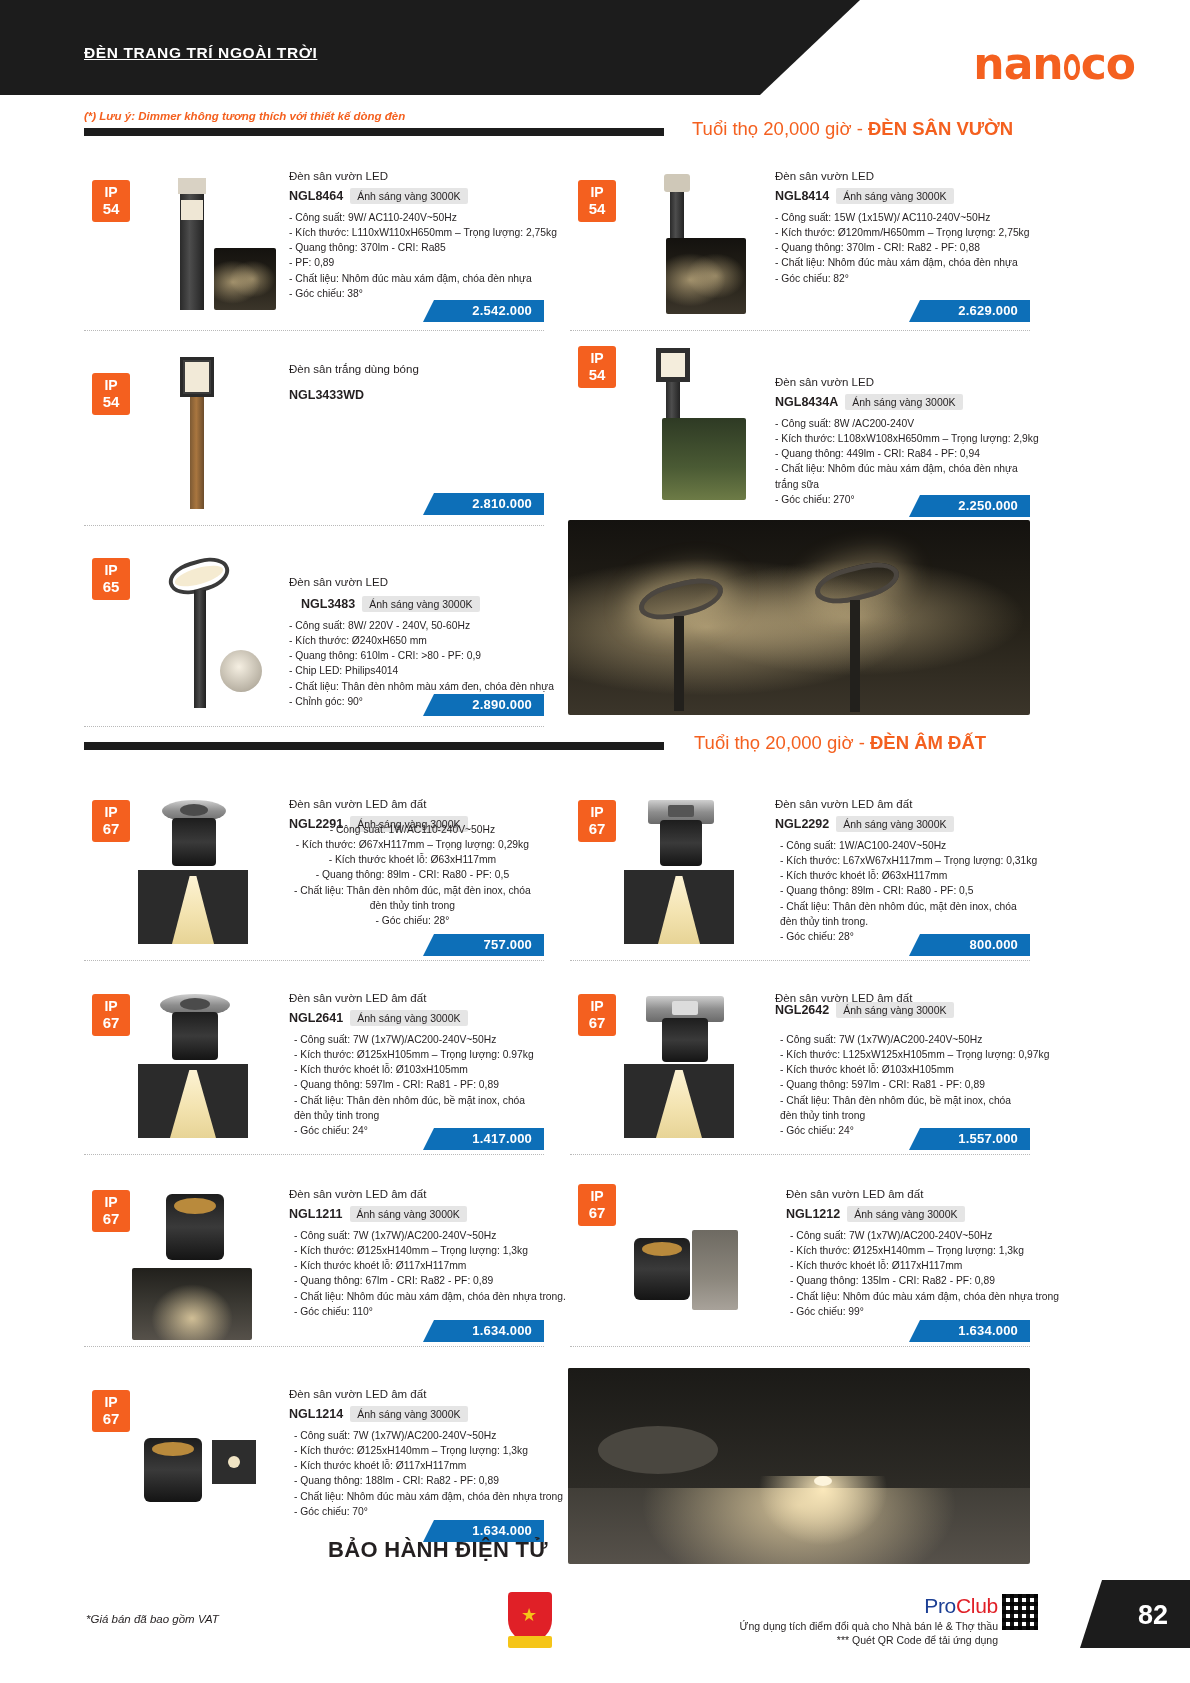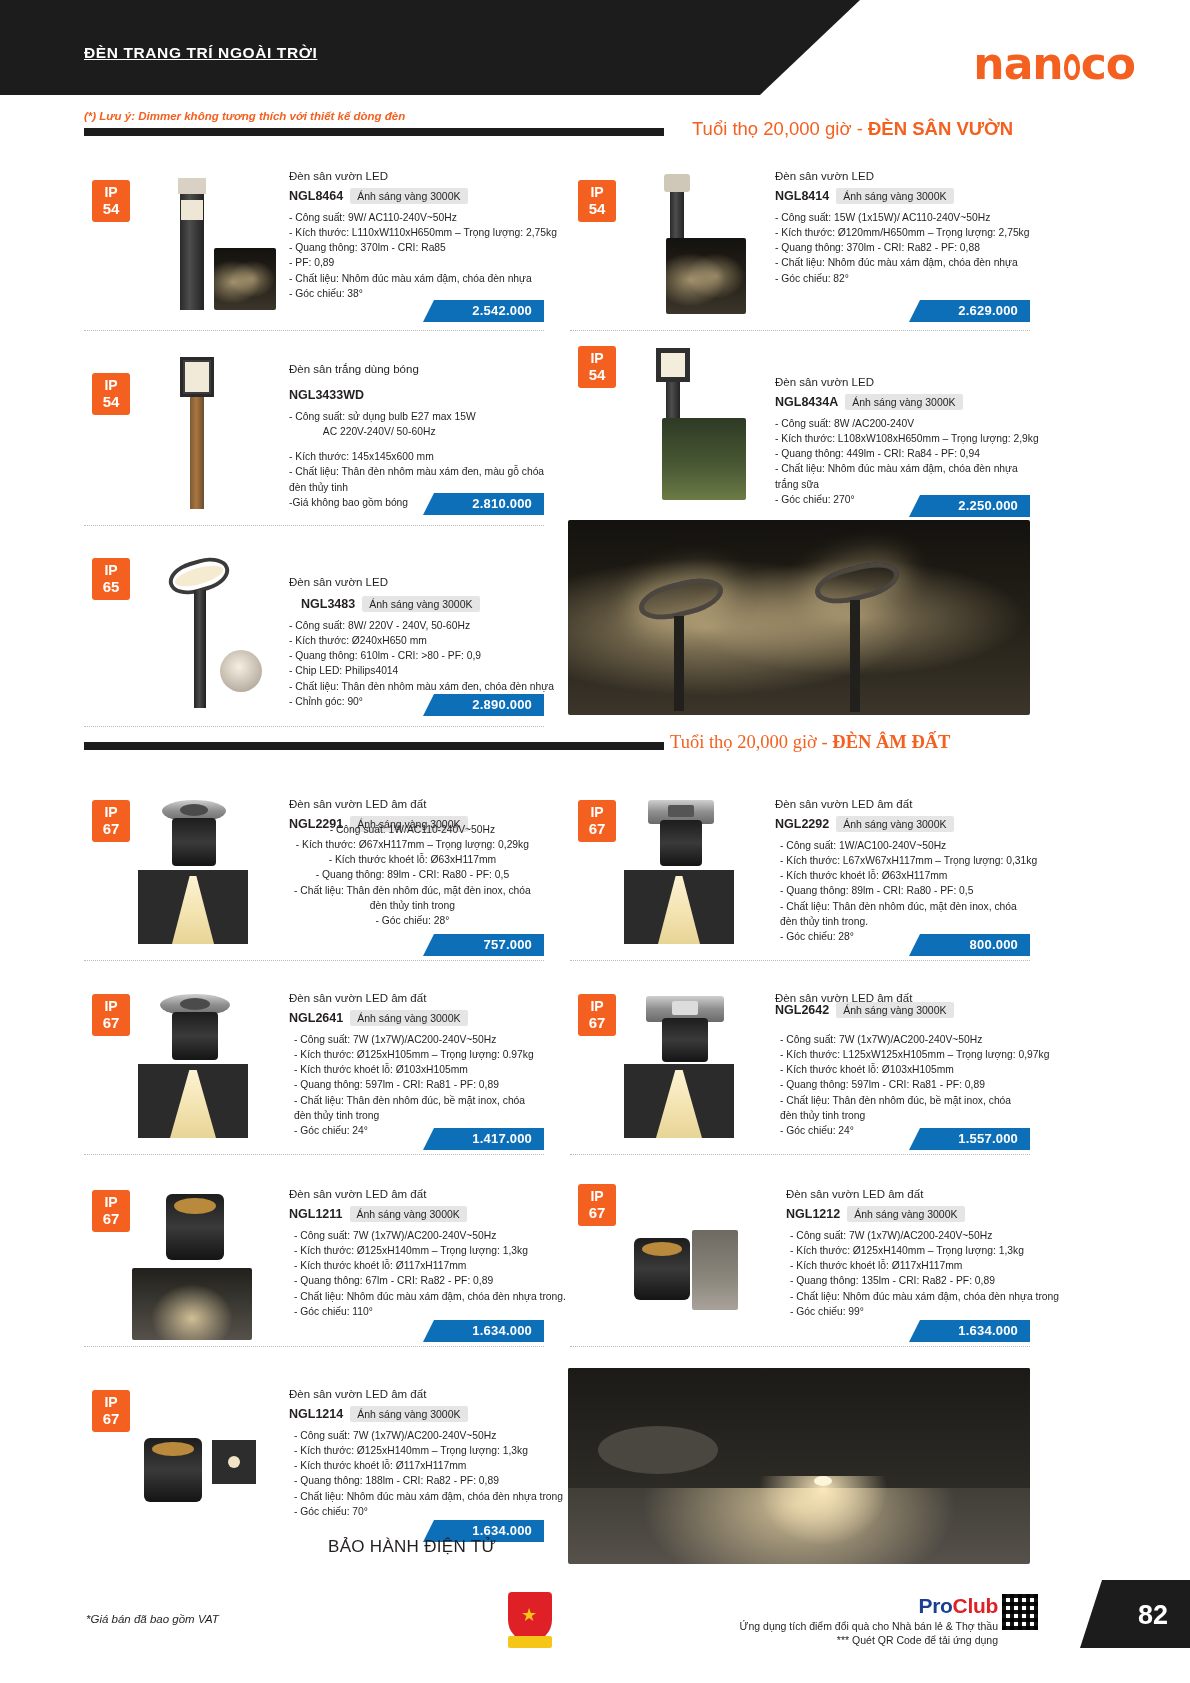--- a/index.html
+++ b/index.html
@@ -132,41 +132,41 @@
   }
   .beam-dark { position:absolute; background:#2b2b2b; }
 
   
   .footer-note {
     position:absolute; left:86px; top:1613px;
     font-size:11.5px; font-style:italic; color:#231f20;
   }
   .warranty {
     position:absolute; left:328px; top:1537px;
-    font-size:17px; font-weight:normal; color:#231f20; letter-spacing:0.3px;
+    font-size:22px; font-weight:bold; color:#231f20; letter-spacing:0.3px;
   }
   .shield {
     position:absolute; left:508px; top:1592px; width:44px; height:56px;
   }
   .shield .sh {
     position:absolute; left:0; top:0; width:44px; height:50px;
     background:#e02027; border-radius:4px 4px 22px 22px;
   }
   .shield .band {
     position:absolute; left:0; top:44px; width:44px; height:12px; background:#f5c518;
     border-radius:2px;
   }
   .shield .star {
     position:absolute; left:13px; top:12px; color:#f5c518; font-size:18px;
   }
   .proclub {
     position:absolute; right:192px; top:1594px; text-align:right;
   }
   .proclub .pc {
-    font-size:21px; font-weight:bold; color:#1c3f94; letter-spacing:-0.3px;
+    font-size:21px; font-weight:normal; color:#1c3f94; letter-spacing:-0.3px;
   }
   .proclub .pc .club { color:#e02027; }
   .proclub .line { font-size:10.5px; color:#231f20; margin-top:2px; }
   .qr {
     position:absolute; right:150px; top:1592px; width:40px; height:40px;
     background:
       repeating-linear-gradient(90deg,#111 0 4px,#fff 4px 8px),
       repeating-linear-gradient(0deg,#111 0 4px,#fff 4px 8px);
     background-blend-mode:multiply;
     border:2px solid #fff;
@@ -267,28 +267,20 @@
   </div>
   <div class="ph" style="left:58px; top:8px; width:110px; height:160px;">
     <div style="position:absolute; left:38px; top:4px; width:34px; height:40px; background:#3c3c3c; border:3px solid #2a2a2a;"></div>
     <div style="position:absolute; left:43px; top:9px; width:24px; height:30px; background:#f2ead8;"></div>
     <div style="position:absolute; left:48px; top:44px; width:14px; height:112px; background:linear-gradient(90deg,#7d5a34,#a9763f 45%,#6b4c2c);"></div>
   </div>
   <div class="prod-title" style="left:205px; top:18px;">Đèn sân trắng dùng bóng</div>
   <div class="code-row" style="left:205px; top:43px;">
     <span class="code">NGL3433WD</span>
   </div>
-  <div class="specs" style="left:205px; top:64px;">
-    <div style="white-space:pre">- Công suất: sử dụng bulb E27 max 15W</div>
-    <div style="white-space:pre">            AC 220V-240V/ 50-60Hz</div>
-    <div style="margin-top:10px">- Kích thước: 145x145x600 mm</div>
-    <div>- Chất liệu: Thân đèn nhôm màu xám đen, màu gỗ chóa</div>
-    <div>đèn thủy tinh</div>
-    <div>-Giá không bao gồm bóng</div>
-  </div>
   <div class="price" style="left:350px; top:148px; width:110px;">2.810.000</div>
   <div class="dash-bottom" style="top:180px;"></div>
 </div>
 
 <div class="card" style="left:570px; top:340px; width:460px; height:180px;">
   <div class="ip-badge" style="left:8px; top:6px;">
     <span class="ip">IP</span>
     <span class="bar"></span>
     <span class="num">54</span>
   </div>
@@ -347,21 +339,21 @@
 </div>
 
 <div class="photo photo-night" style="left:568px; top:520px; width:462px; height:195px;">
   <div style="position:absolute; left:70px; top:62px; width:86px; height:34px; border:5px solid #4b4640; border-radius:50%/60%; transform:rotate(-14deg); box-shadow:0 0 26px 10px rgba(255,228,170,.35);"></div>
   <div style="position:absolute; left:106px; top:96px; width:10px; height:95px; background:#22201c;"></div>
   <div style="position:absolute; left:246px; top:46px; width:86px; height:34px; border:5px solid #4b4640; border-radius:50%/60%; transform:rotate(-14deg); box-shadow:0 0 26px 10px rgba(255,228,170,.30);"></div>
   <div style="position:absolute; left:282px; top:80px; width:10px; height:112px; background:#22201c;"></div>
 </div>
 
 <div class="sect-rule" style="left:84px; top:742px; width:580px;"></div>
-<div class="sect-title" style="left:670px; top:732px;font-family:Liberation Serif, serif;">
+<div class="sect-title" style="left:694px; top:732px;">
   <span class="thin">Tuổi thọ 20,000 giờ - </span><span>ĐÈN ÂM ĐẤT</span>
 </div>
 
 <div class="card" style="left:84px; top:788px; width:460px; height:172px;">
   <div class="ip-badge" style="left:8px; top:12px;">
     <span class="ip">IP</span>
     <span class="bar"></span>
     <span class="num">67</span>
   </div>
   <div class="inground" style="left:56px; top:8px; width:110px; height:70px;">

